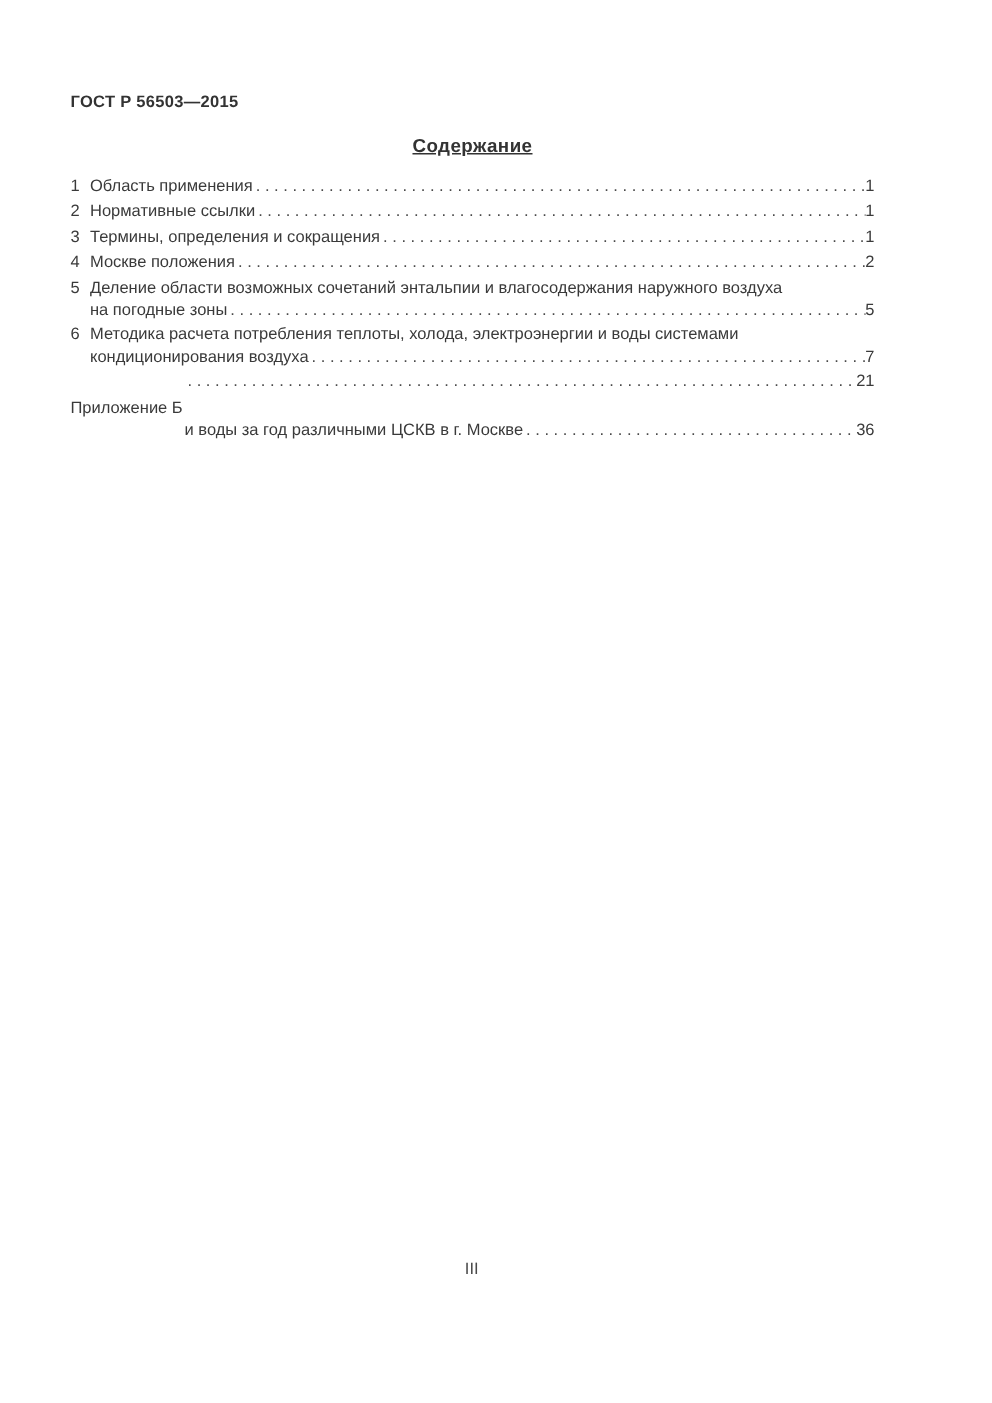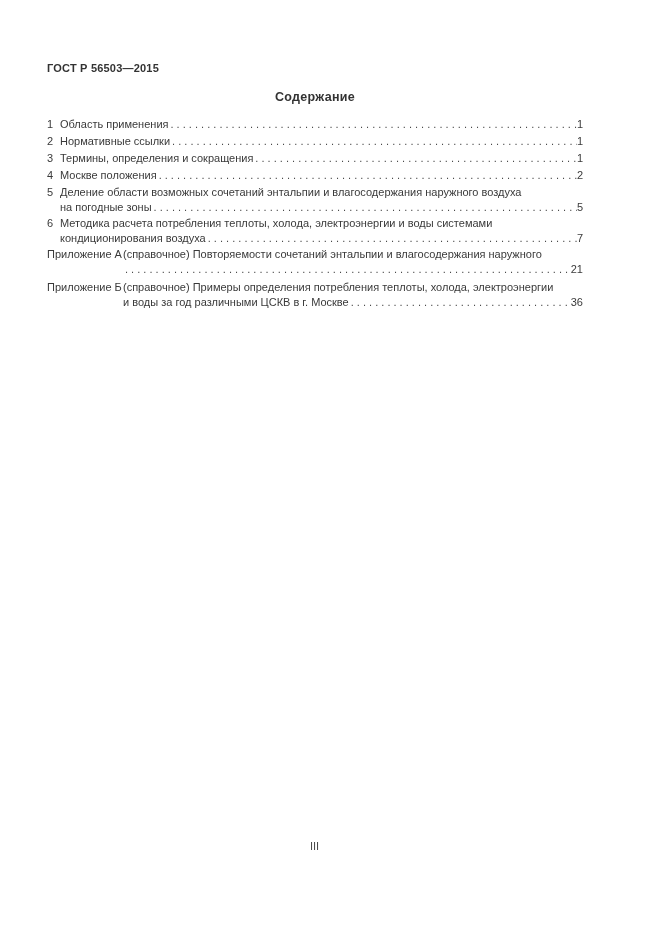--- a/index.html
+++ b/index.html
@@ -29,20 +29,21 @@
   .contents-heading {
     position: absolute;
     top: 90px;
     left: 47px;
     width: 536px;
     text-align: center;
     font-size: 12.5px;
     font-weight: bold;
     color: #333333;
     letter-spacing: 0.3px;
+    text-decoration: underline;
   }
   .toc {
     position: absolute;
     top: 117px;
     left: 47px;
     width: 536px;
     font-size: 11px;
     line-height: 15px;
   }
   .toc-entry { margin-bottom: 2px; }
@@ -158,34 +159,29 @@
       <div class="toc-line">
         <span class="indent-num"></span>
         <span class="entry-text">кондиционирования воздуха</span>
         <span class="leader">. . . . . . . . . . . . . . . . . . . . . . . . . . . . . . . . . . . . . . . . . . . . . . . . . . . . . . . . . . . . . . . . . . . . . . . . . . . . . . . . . . . . . . . . . . . . . . . . . . . . . . . . . . . . . . . . . . . . . . . . . . . . </span>
         <span class="page-num">7</span>
       </div>
     </div>
 
     <div class="toc-entry multiline appendix">
       <div class="toc-line">
-        <span class="app-label-col">Приложение А</span>
-        <span class="entry-text">(справочное) Повторяемости сочетаний энтальпии и влагосодержания наружного</span>
-      </div>
-      <div class="toc-line">
         <span class="indent-app"></span>
         <span class="leader">. . . . . . . . . . . . . . . . . . . . . . . . . . . . . . . . . . . . . . . . . . . . . . . . . . . . . . . . . . . . . . . . . . . . . . . . . . . . . . . . . . . . . . . . . . . . . . . . . . . . . . . . . . . . . . . . . . . . . . . . . . . . </span>
         <span class="page-num">21</span>
       </div>
     </div>
 
     <div class="toc-entry multiline appendix">
       <div class="toc-line">
         <span class="app-label-col">Приложение Б</span>
-        <span class="entry-text">(справочное) Примеры определения потребления теплоты, холода, электроэнергии</span>
       </div>
       <div class="toc-line">
         <span class="indent-app"></span>
         <span class="entry-text">и воды за год различными ЦСКВ в г. Москве</span>
         <span class="leader">. . . . . . . . . . . . . . . . . . . . . . . . . . . . . . . . . . . . . . . . . . . . . . . . . . . . . . . . . . . . . . . . . . . . . . . . . . . . . . . . . . . . . . . . . . . . . . . . . . . . . . . . . . . . . . . . . . . . . . . . . . . . </span>
         <span class="page-num">36</span>
       </div>
     </div>
 
   </div>

